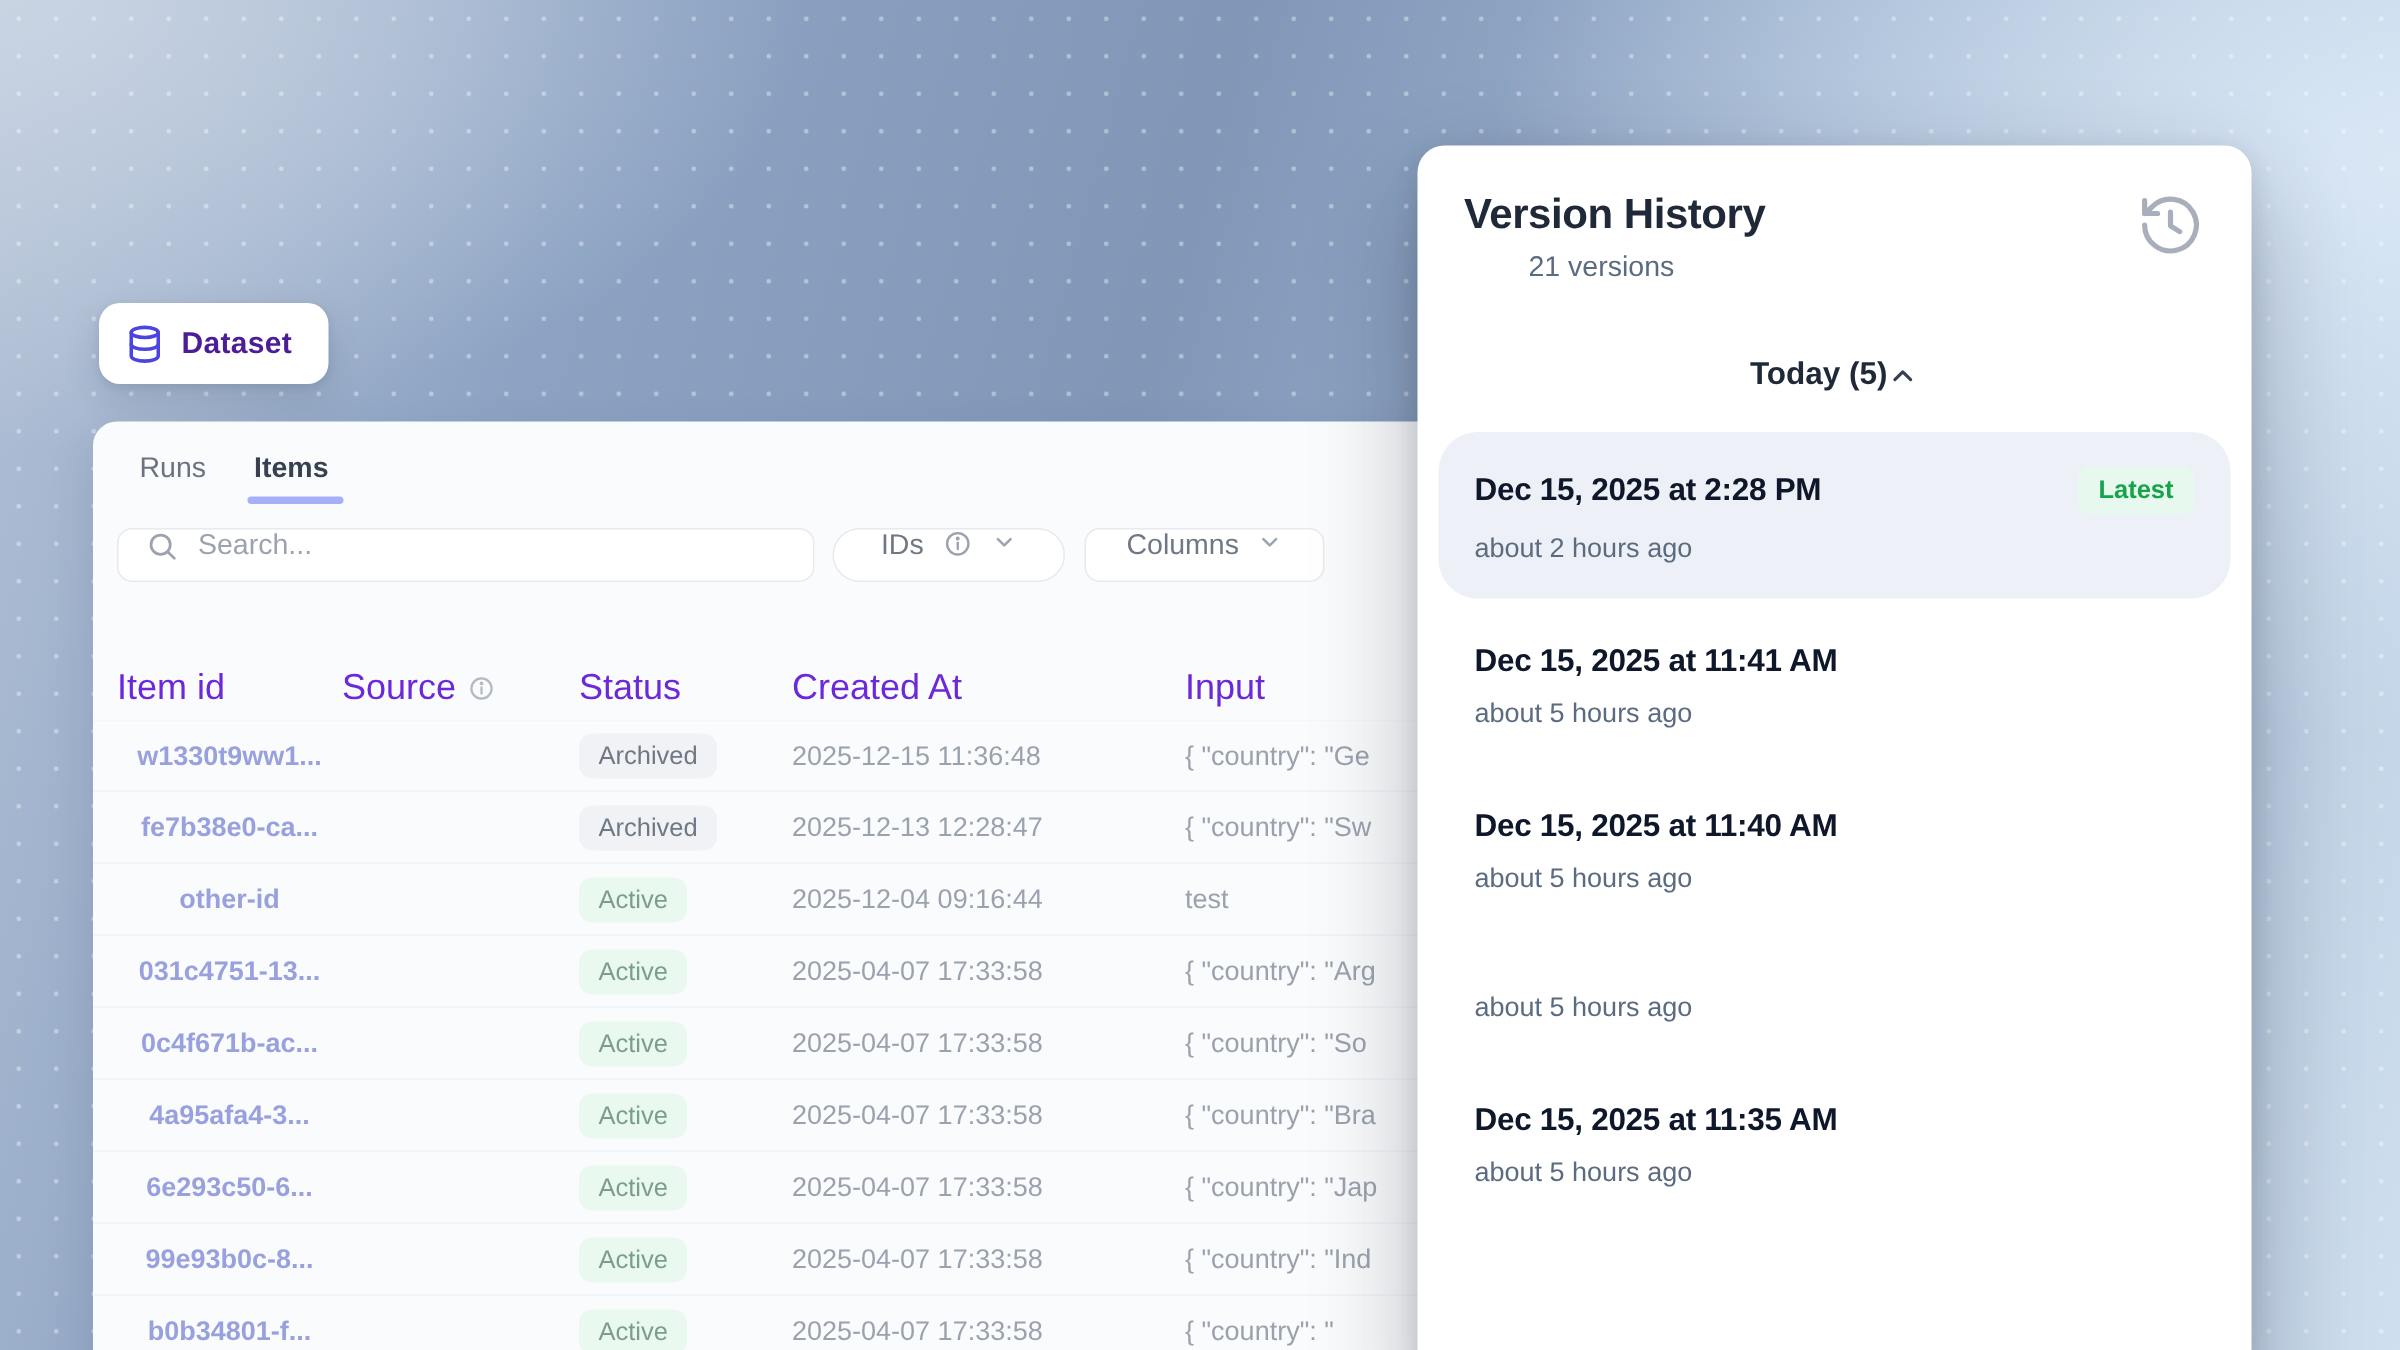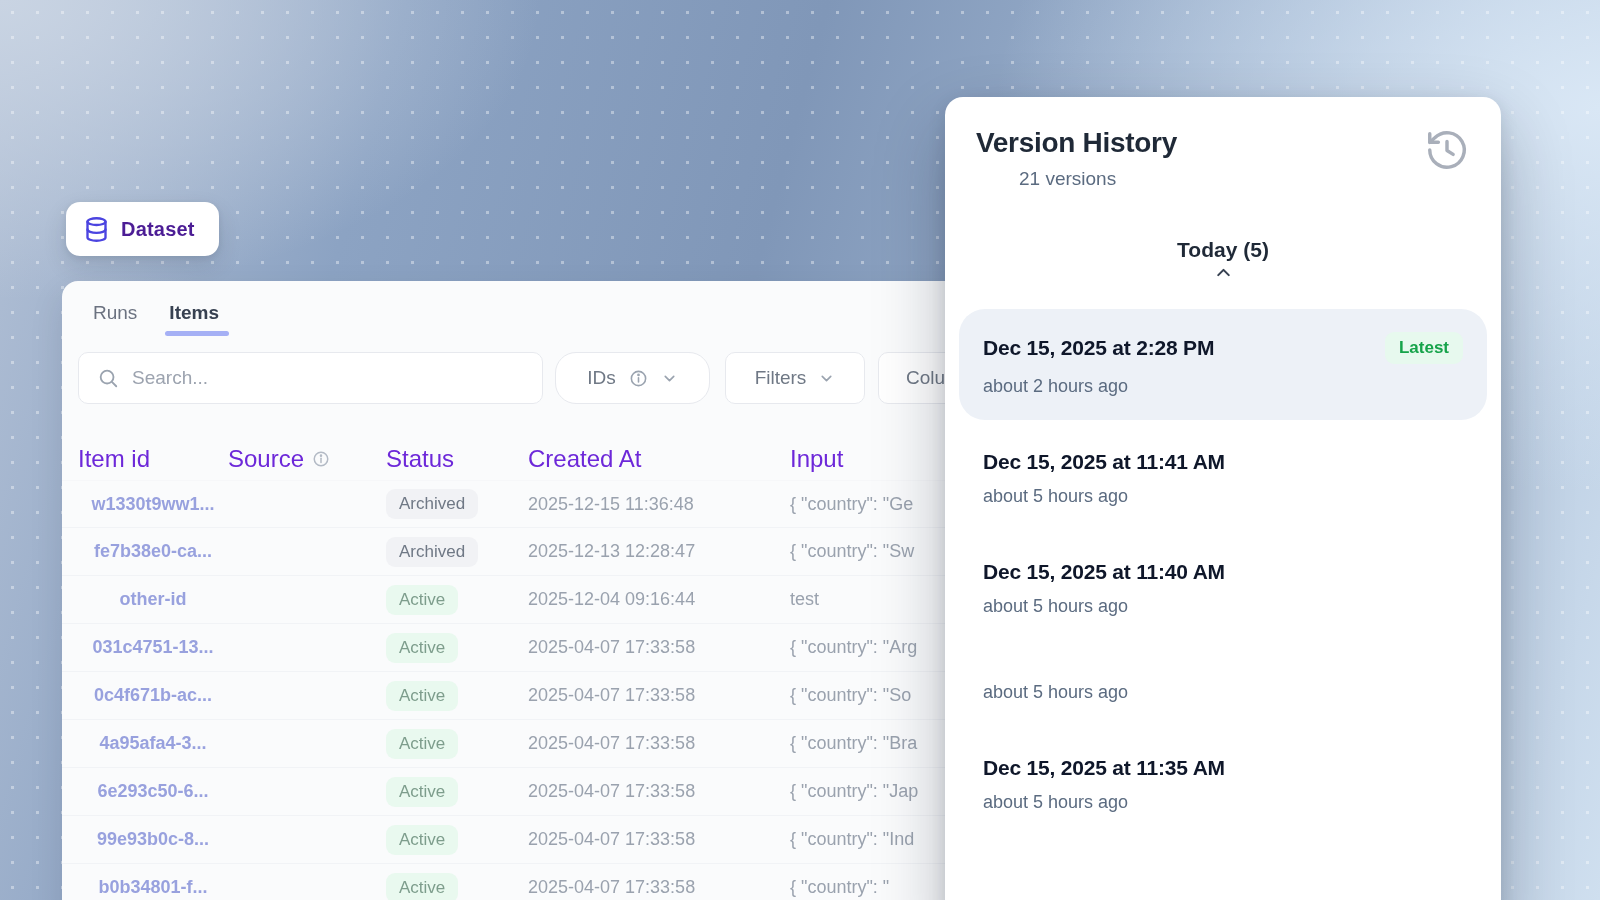--- a/index.html
+++ b/index.html
@@ -36,22 +36,22 @@
   .tabs { display:flex; gap:32px; padding:21px 0 0 31px; }
   .tab { font-size:19px; color:#6b7280; font-weight:500; padding-bottom:12px; position:relative; cursor:default; }
   .tab.active { color:#374151; font-weight:600; }
   .tab.active::after {
     content:""; position:absolute; left:-4px; right:-10px; bottom:0; height:5px;
     border-radius:4px; background:#a5b0f5;
   }
 
   .toolbar { display:flex; margin:16px 0 0 16px; height:52px; }
   .control {
-    display:flex; align-items:center; background:#ffffff;
-    border:1px solid #e7e9ee; border-radius:10px; height:52px; color:#818a96;
+    display:flex; align-items:flex-start; background:#ffffff;
+    border:1px solid #e7e9ee; border-radius:10px; height:36px; color:#818a96;
   }
   .search-box { width:465px; padding:0 18px; gap:13px; }
   .search-box input { border:none; outline:none; font-size:19px; color:#4b5563; width:100%;
     font-family:inherit; background:transparent; }
   .search-box input::placeholder { color:#9ca3af; }
   .ids-control { width:155px; margin-left:12px; justify-content:center; gap:13px; font-size:19px; color:#6f7885;border-radius:21px; }
   .filters-control { width:140px; margin-left:15px; justify-content:center; gap:12px; font-size:19px; color:#6f7885; }
   .columns-control { width:160px; margin-left:13px; justify-content:center; gap:12px; font-size:19px; color:#6f7885; }
 
   
@@ -75,21 +75,21 @@
   
   .version-panel {
     position:absolute; left:945px; top:97px; width:556px; height:845px;
     background:#ffffff; border-radius:18px;
     box-shadow:0 30px 70px rgba(15,23,42,.28), 0 6px 18px rgba(15,23,42,.12);
     padding:30px 14px;
   }
   .vp-header { display:flex; justify-content:space-between; align-items:flex-start; padding:0 17px; }
   .vp-title { font-size:28px; font-weight:700; color:#1f2937; letter-spacing:-.3px; }
   .vp-subtitle { margin-top:9px; font-size:19px; color:#5b6b80;margin-left:43px; }
-  .today-row { display:flex; justify-content:flex-start; align-items:center; margin-top:48px; padding:0 17px;flex-direction:column; }
+  .today-row { display:flex; justify-content:center; align-items:center; margin-top:48px; padding:0 17px; }
   .today-label { font-size:21px; font-weight:600; color:#1f2937; }
   .v-list { margin-top:26px; display:flex; flex-direction:column; gap:7px; }
   .v-item { border-radius:26px; padding:23px 24px; }
   .v-item.selected { background:#edf1f7; }
   .v-item-top { display:flex; justify-content:space-between; align-items:center; }
   .v-date { font-size:21px; font-weight:700; color:#0f172a; letter-spacing:-.2px; }
   .v-rel { margin-top:12px; font-size:18px; color:#5b6b80; }
   .latest-badge {
     background:#e7f9ee; color:#16a34a; font-size:17px; font-weight:700;
     padding:6px 14px; border-radius:9px;
@@ -140,28 +140,20 @@
             <circle cx="12" cy="7.5" r="0.7" fill="#9aa3af"></circle>
         </svg>
       </span>
       <span>
         <svg width="17" height="17" viewBox="0 0 24 24" fill="none" stroke="#9aa3af" stroke-width="2.3" stroke-linecap="round" stroke-linejoin="round">
           <polyline points="6 9 12 15 18 9"></polyline>
         </svg>
       </span>
     </div>
 
-    <div class="control filters-control">
-      <span>Filters</span>
-      <span>
-        <svg width="17" height="17" viewBox="0 0 24 24" fill="none" stroke="#9aa3af" stroke-width="2.3" stroke-linecap="round" stroke-linejoin="round">
-          <polyline points="6 9 12 15 18 9"></polyline>
-        </svg>
-      </span>
-    </div>
 
     <div class="control columns-control">
       <span>Columns</span>
       <span>
         <svg width="17" height="17" viewBox="0 0 24 24" fill="none" stroke="#9aa3af" stroke-width="2.3" stroke-linecap="round" stroke-linejoin="round">
           <polyline points="6 9 12 15 18 9"></polyline>
         </svg>
       </span>
     </div>
   </div>

